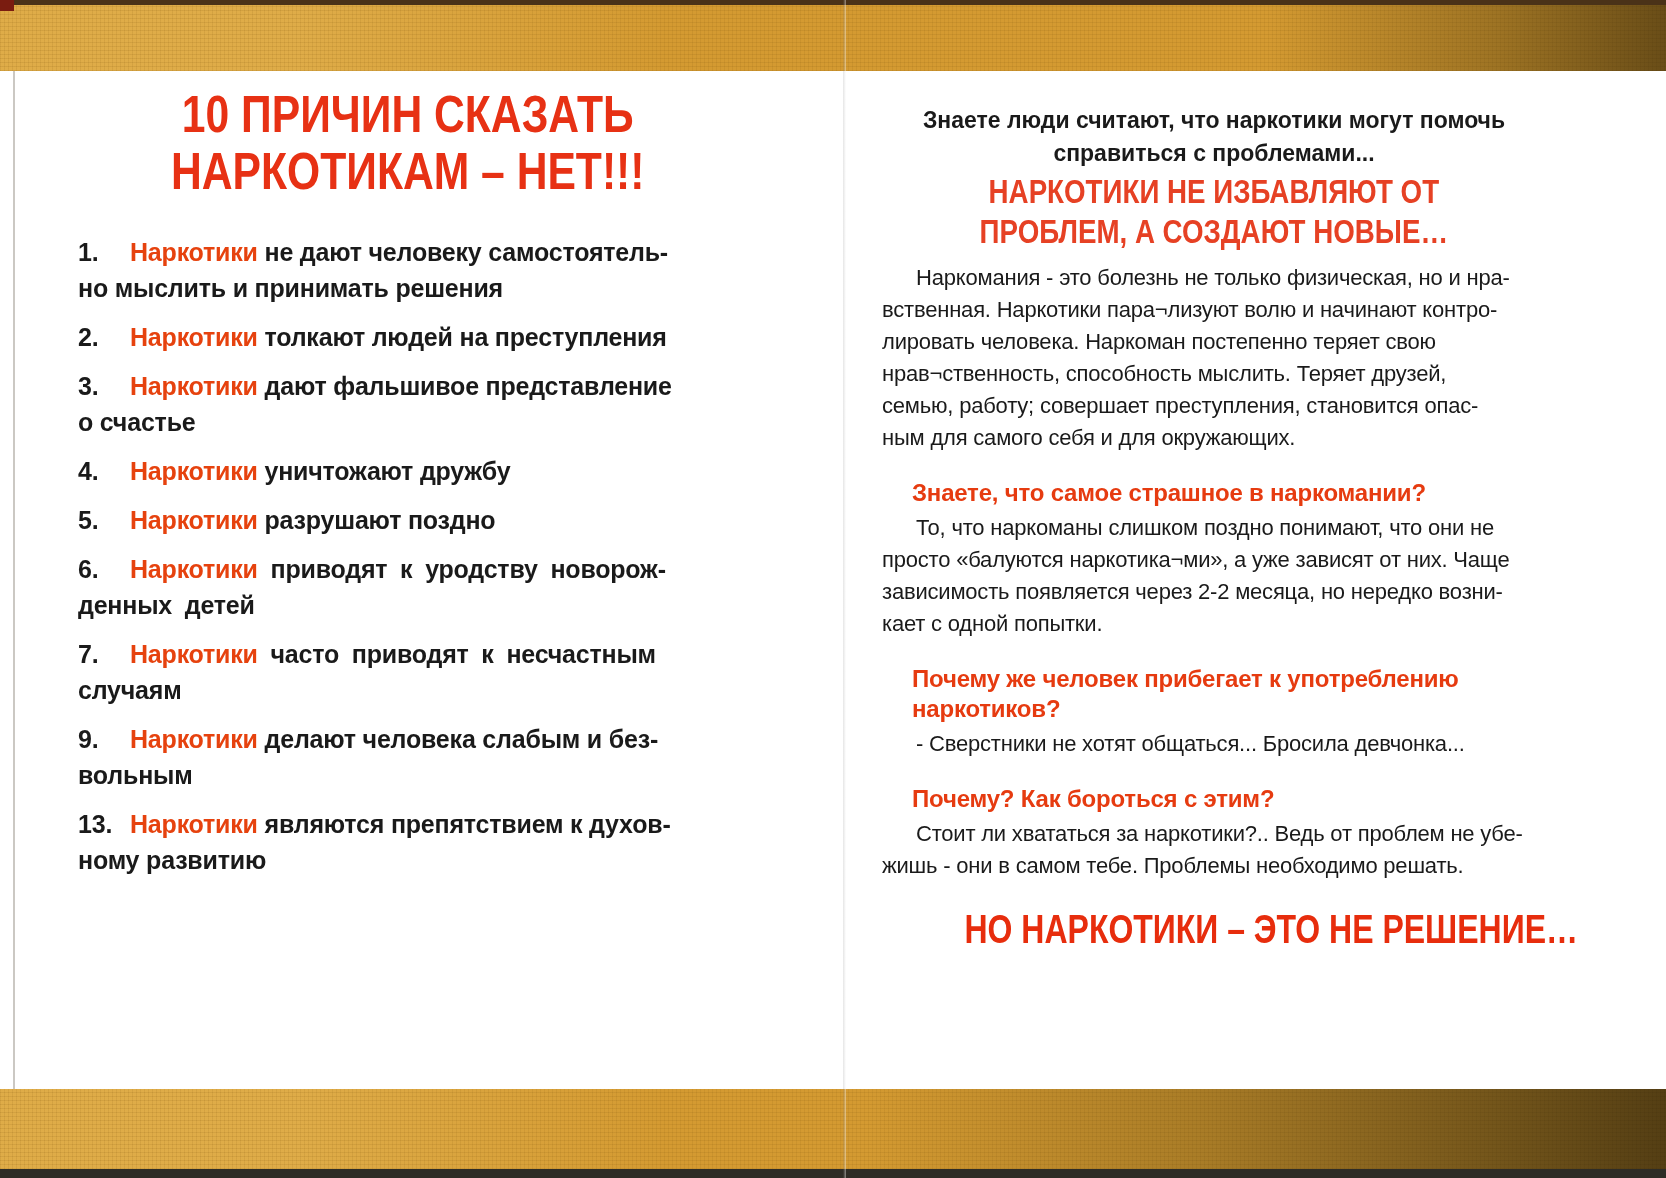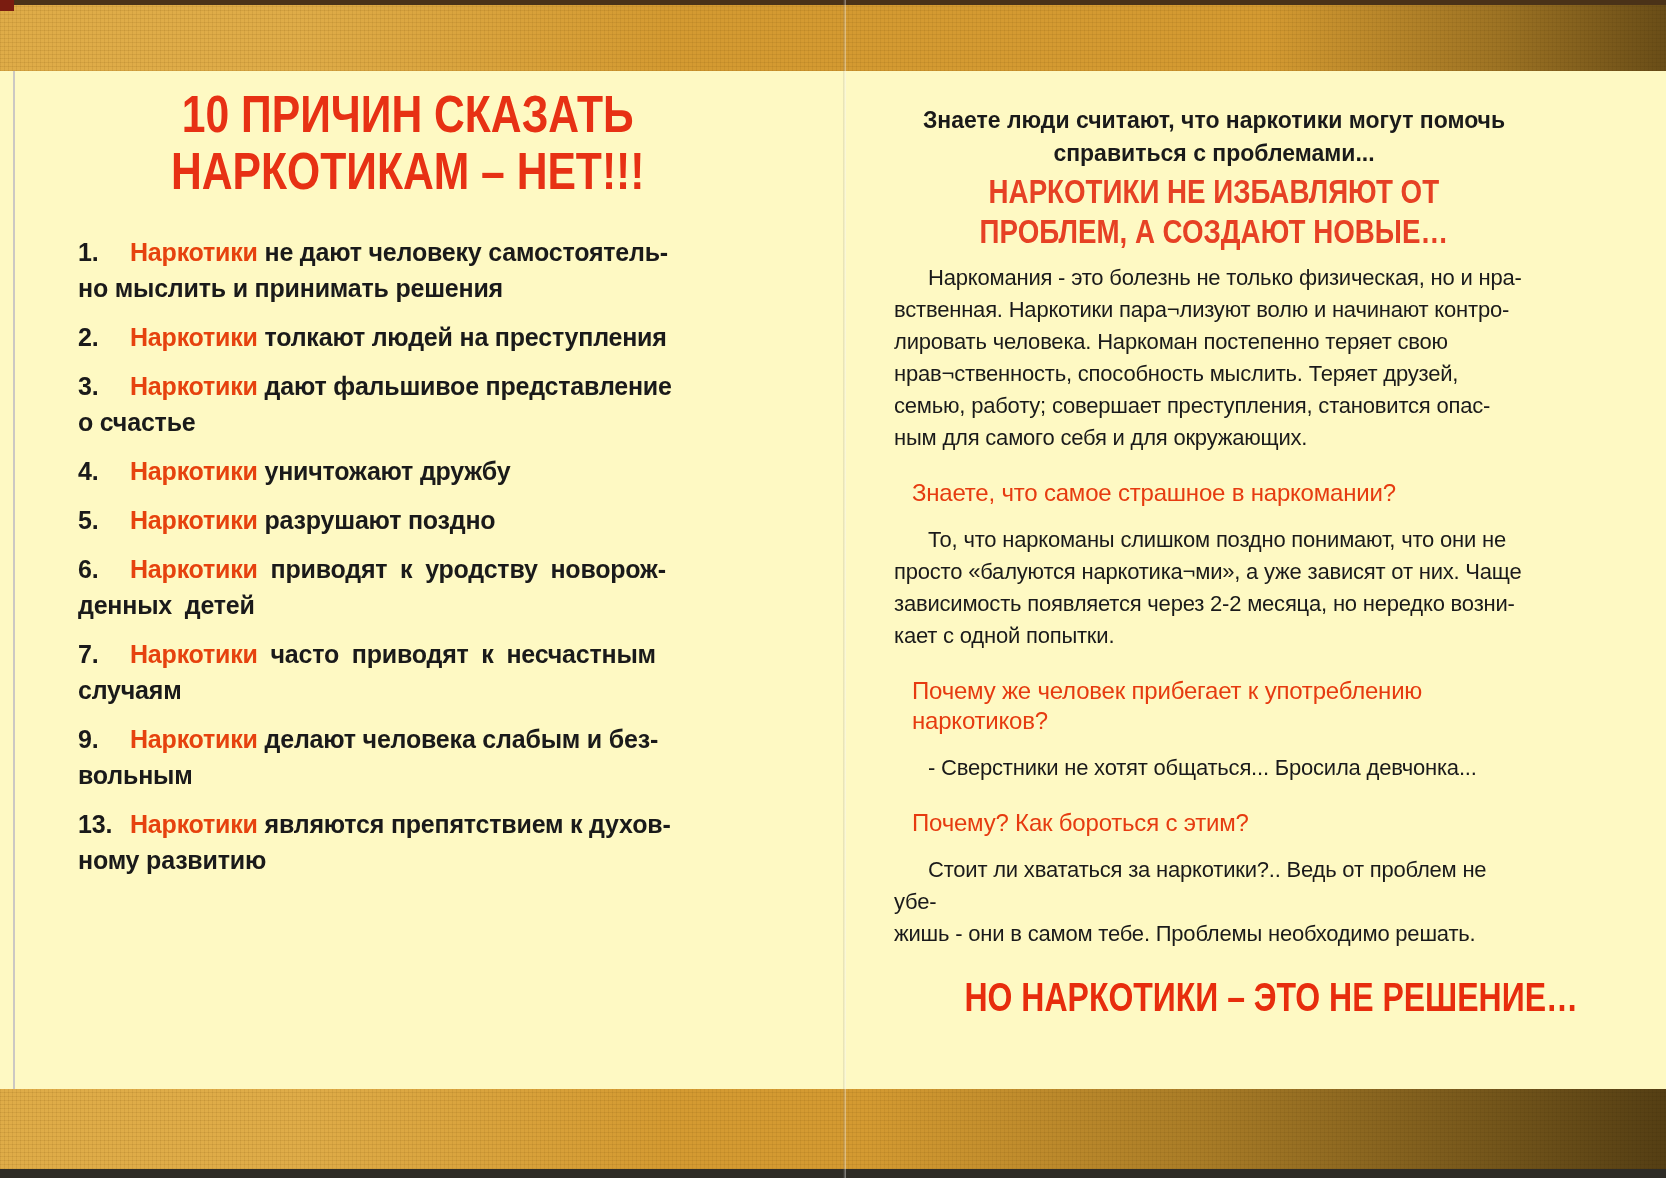--- a/index.html
+++ b/index.html
@@ -1,16 +1,16 @@
 <!DOCTYPE html>
 <html><head>
 <meta charset="utf-8">
 <style>
   html,body{margin:0;padding:0;background:#e9e7e3;}
-  .scan{position:relative;width:1666px;height:1178px;background:#fef9c3;overflow:hidden;
+  .scan{position:relative;width:1666px;height:1178px;background:#ffffff;overflow:hidden;
         font-family:"Liberation Sans","DejaVu Sans",sans-serif;color:#1a1a1a;}
   
   .top-strip{position:absolute;left:0;top:0;width:100%;height:5px;background:#4a3218;}
   .corner-mark{position:absolute;left:0;top:0;width:14px;height:11px;background:#7a1c10;}
   .band{position:absolute;left:0;width:100%;
         background:
           repeating-linear-gradient(90deg, rgba(120,80,10,.10) 0 1px, transparent 1px 4px),
           repeating-linear-gradient(0deg, rgba(120,80,10,.12) 0 1px, transparent 1px 4px),
           linear-gradient(90deg, rgba(255,225,140,.25) 0 18%, transparent 40%),
           #d49a31;}
@@ -35,26 +35,26 @@
   .num{display:inline-block;width:52px;}
   .kw{color:#e6420e;}
   .rest{white-space:pre-line;}
   .spread{word-spacing:6px;}
   
   .page-right{left:878px;top:104px;width:672px;}
   .intro{margin:0;text-align:center;font-weight:bold;font-size:23px;line-height:33px;white-space:pre-line;}
   .headline{margin:2px auto 0 auto;width:max-content;text-align:center;color:#e64124;
             font-size:33px;line-height:40px;font-weight:bold;white-space:pre-line;
             transform:scaleX(.84);transform-origin:50% 0;}
-  .body{margin:16px;font-size:22px;line-height:32px;letter-spacing:-.2px;
+  .body{margin:4px;font-size:22px;line-height:32px;letter-spacing:-.2px;
         text-indent:34px;white-space:pre-line;}
   .lead{margin-top:10px;}
   .section{margin-top:24px;}
   .section h3{margin:0;padding-left:34px;color:#e63b10;font-size:24px;line-height:30px;
-              font-weight:normal;white-space:pre-line;letter-spacing:-.2px;}
+              font-weight:bold;white-space:pre-line;letter-spacing:-.2px;}
   .slogan{margin:24px auto 0 auto;width:max-content;color:#e72d0d;
           font-size:41px;line-height:46px;font-weight:900;white-space:nowrap;
           transform:scaleX(.78);transform-origin:50% 0;}
 </style>
 </head>
 <body>
 
 <div class="scan">
   <div class="band band-top"></div>
   <div class="top-strip"></div>

